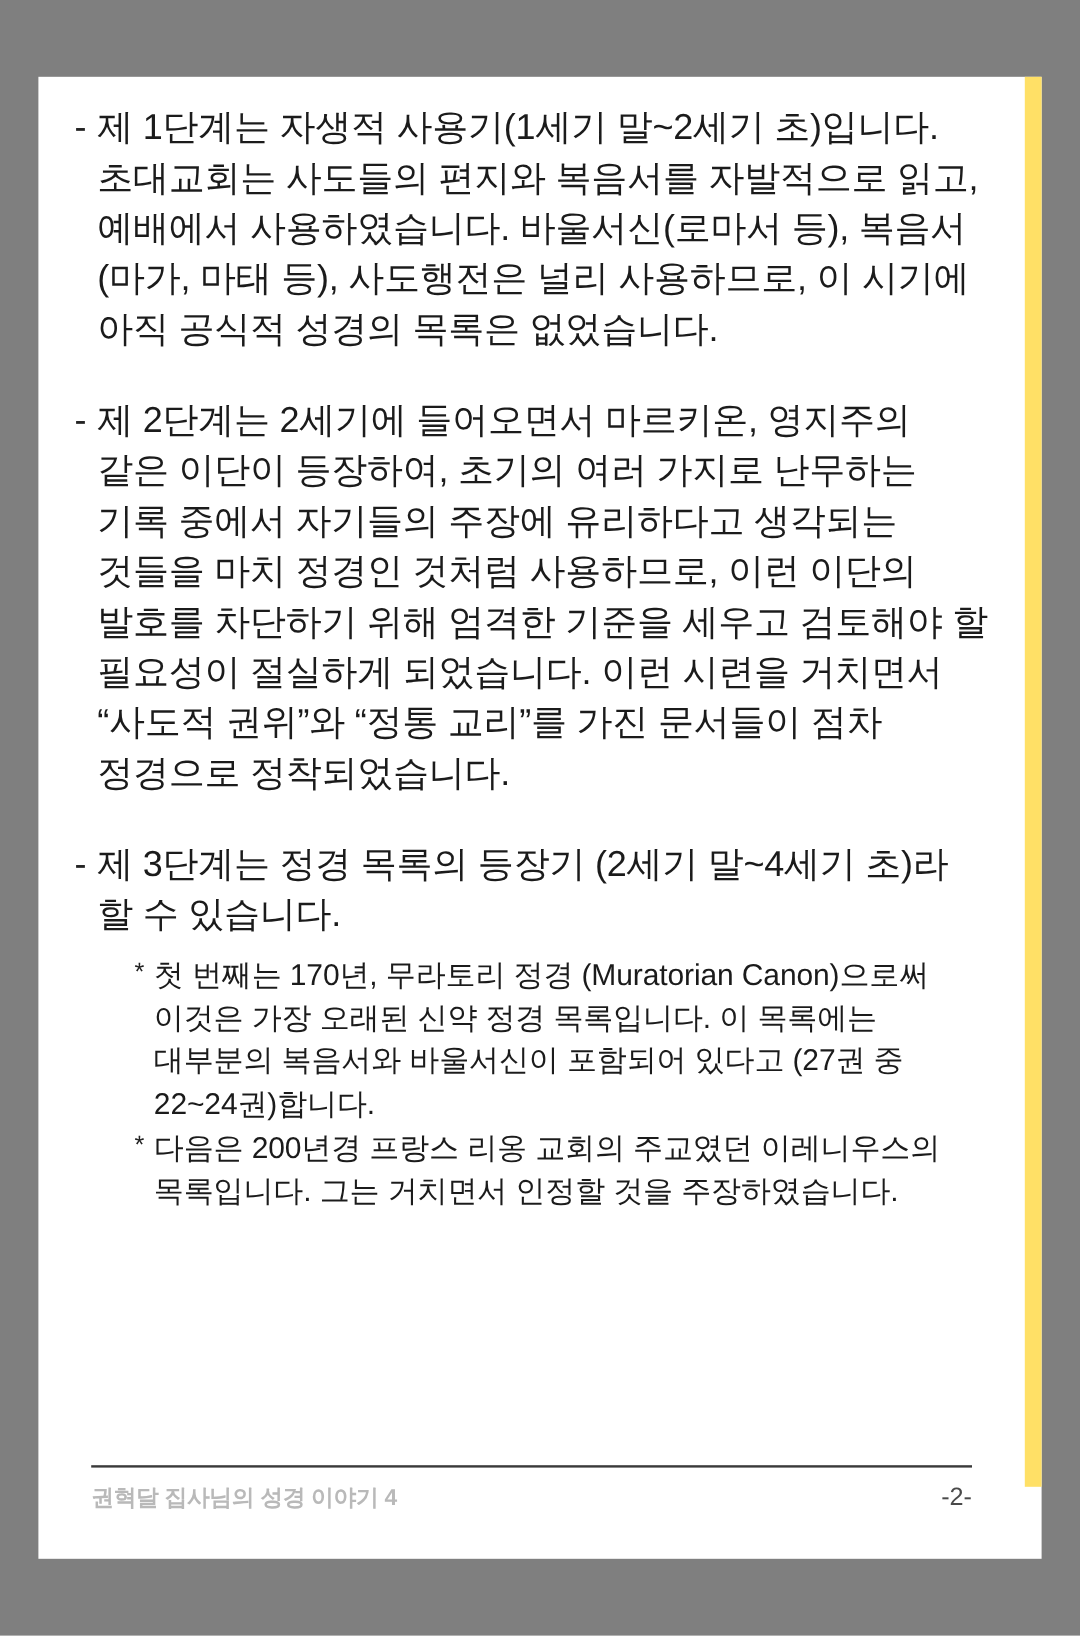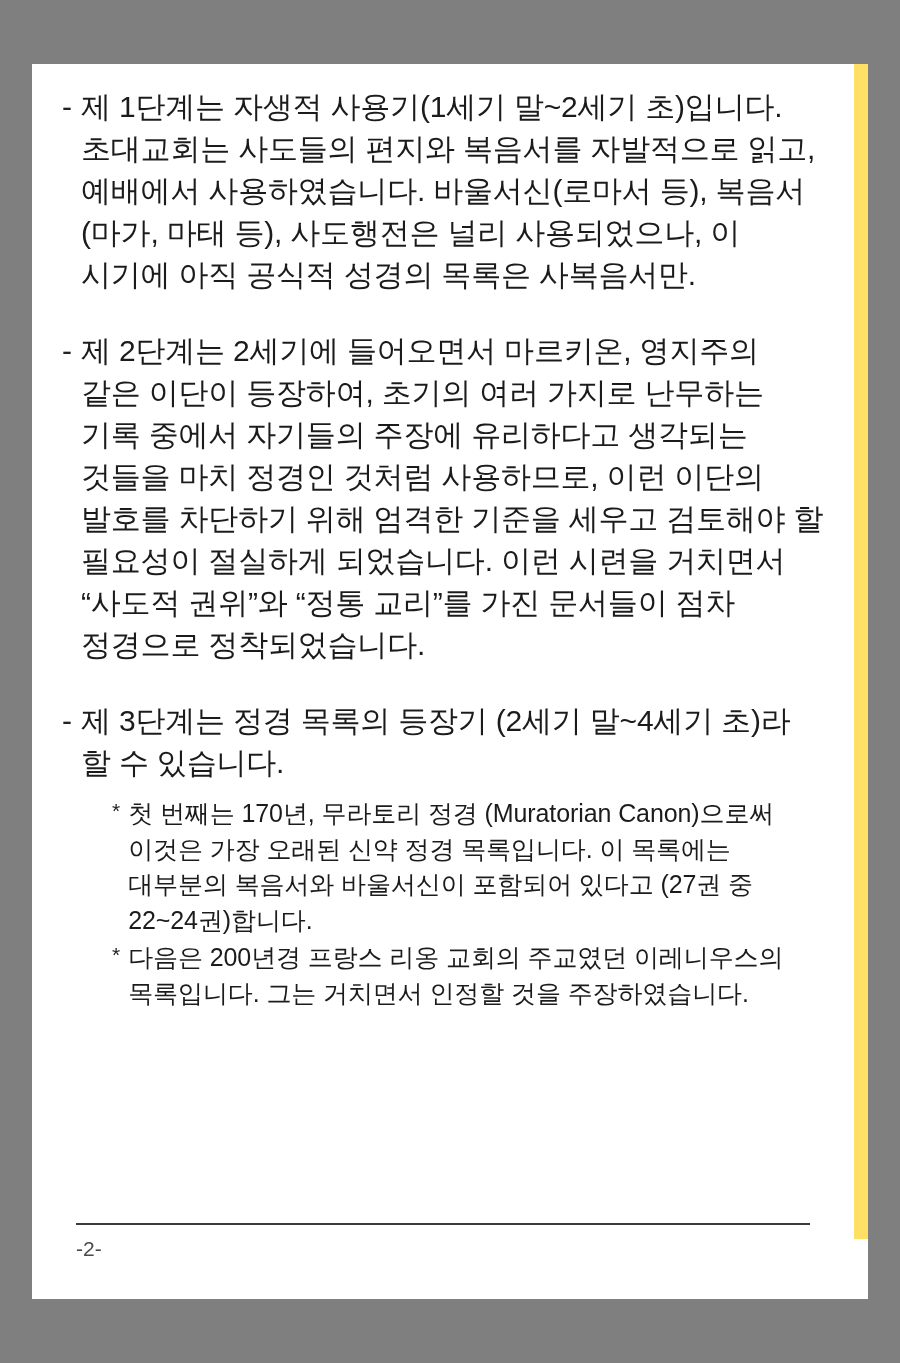--- a/index.html
+++ b/index.html
@@ -116,21 +116,21 @@
 <body>
 
 <div class="page">
 
   <div class="accent-bar"></div>
 
   <div class="content">
 
     <div class="bullet">
       <span class="dash">-</span>
-      <span class="text">제 1단계는 자생적 사용기(1세기 말~2세기 초)입니다. 초대교회는 사도들의 편지와 복음서를 자발적으로 읽고, 예배에서 사용하였습니다. 바울서신(로마서 등), 복음서(마가, 마태 등), 사도행전은 널리 사용되었으나, 이 시기에 아직 공식적 성경의 목록은 사복음서만.</span>
+      <span class="text">제 1단계는 자생적 사용기(1세기 말~2세기 초)입니다. 초대교회는 사도들의 편지와 복음서를 자발적으로 읽고, 예배에서 사용하였습니다. 바울서신(로마서 등), 복음서(마가, 마태 등), 사도행전은 널리 사용하므로, 이 시기에 아직 공식적 성경의 목록은 없었습니다.</span>
     </div>
 
     <div class="bullet">
       <span class="dash">-</span>
       <span class="text">제 2단계는 2세기에 들어오면서 마르키온, 영지주의 같은 이단이 등장하여, 초기의 여러 가지로 난무하는 기록 중에서 자기들의 주장에 유리하다고 생각되는 것들을 마치 정경인 것처럼 사용하므로, 이런 이단의 발호를 차단하기 위해 엄격한 기준을 세우고 검토해야 할 필요성이 절실하게 되었습니다. 이런 시련을 거치면서 “사도적 권위”와 “정통 교리”를 가진 문서들이 점차 정경으로 정착되었습니다.</span>
     </div>
 
     <div class="bullet">
       <span class="dash">-</span>
       <span class="text">제 3단계는 정경 목록의 등장기 (2세기 말~4세기 초)라 할 수 있습니다.</span>
@@ -145,17 +145,18 @@
         <span class="star">*</span>
         <span class="subtext">다음은 200년경 프랑스 리옹 교회의 주교였던 이레니우스의 목록입니다. 그는 거치면서 인정할 것을 주장하였습니다.</span>
       </div>
     </div>
 
   </div>
 
   <div class="footer">
     <div class="footer-rule"></div>
     <div class="footer-row">
+      <span class="footer-left">권혁달 집사님의 성경 이야기 4</span>
       <span class="footer-right">-2-</span>
     </div>
   </div>
 
 </div>
 
 </body></html>

